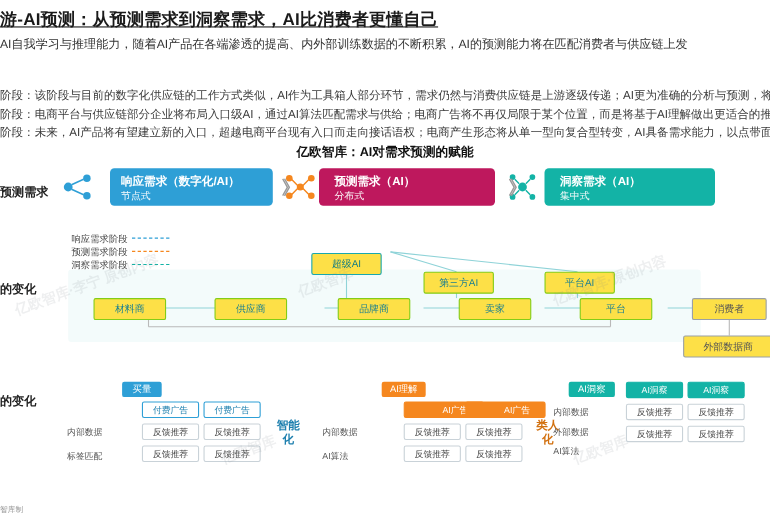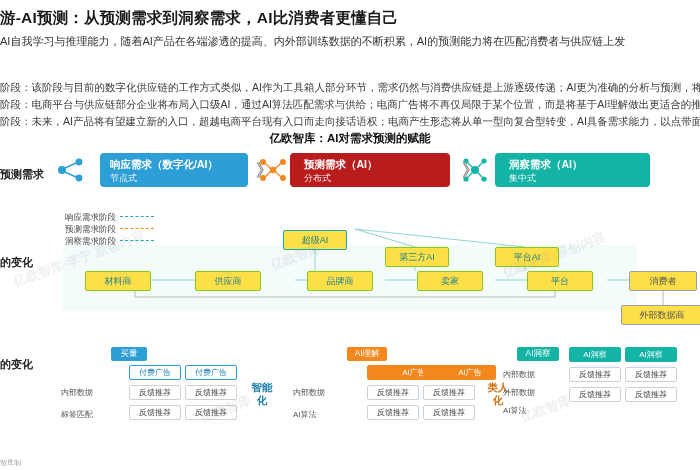--- a/index.html
+++ b/index.html
@@ -1,20 +1,20 @@
 <!DOCTYPE html>
 <html><head>
 <meta charset="utf-8">
 <style>
   html,body{margin:0;padding:0;}
   body{width:700px;height:470px;overflow:hidden;background:#ffffff;font-family:"Liberation Sans","DejaVu Sans",sans-serif;color:#222;}
   .page{position:relative;width:700px;height:470px;}
 
   
-  .title{position:absolute;left:0;top:8px;width:640px;font-size:15.5px;font-weight:bold;color:#1a1a1a;letter-spacing:.2px;white-space:nowrap;}
+  .title{position:absolute;left:0;top:8px;width:640px;font-size:15.5px;font-weight:bold;color:#1a1a1a;letter-spacing:.2px;white-space:nowrap;text-decoration:underline;}
   .logo{position:absolute;right:8px;top:6px;width:60px;height:26px;}
   .logo .mark{position:absolute;left:0;top:2px;width:20px;height:20px;}
   .logo .txt{position:absolute;left:22px;top:1px;font-size:9px;line-height:11px;color:#f59b1e;font-weight:bold;}
 
   .para{position:absolute;left:0;font-size:11px;line-height:15px;color:#333;white-space:nowrap;}
   .p1{top:34px;}
   .p2{top:58px;}
   .p3{top:80px;font-size:10.5px;color:#3a3a3a;}
   .p4{top:97px;font-size:10.5px;color:#3a3a3a;}
   .p5{top:114px;font-size:10.5px;color:#3a3a3a;}
@@ -28,21 +28,21 @@
   .rl1{top:36px;}
   .rl2{top:124px;}
   .rl3{top:226px;}
   .foot{position:absolute;left:0;top:327px;font-size:7px;color:#999;}
 
   
   .stage{position:absolute;height:34px;border-radius:4px;color:#fff;}
   .stage .s1{position:absolute;left:40px;top:5px;font-size:10.5px;font-weight:bold;white-space:nowrap;}
   .stage .s2{position:absolute;left:40px;top:19px;font-size:9px;white-space:nowrap;opacity:.95;}
   .st-a{left:100px;top:22px;width:148px;background:#2e9fd6;}
-  .st-b{left:290px;top:22px;width:160px;background:#b91c1c;}
+  .st-b{left:290px;top:22px;width:160px;background:#be185d;}
   .st-c{left:495px;top:22px;width:155px;background:#13b3a6;}
 
   .node-ic{position:absolute;top:24px;width:30px;height:30px;}
   .ic-a{left:56px;}
   .ic-b{left:258px;}
   .ic-c{left:460px;}
 
   .chev{position:absolute;top:28px;font-size:17px;font-weight:bold;letter-spacing:-3px;}
   .chev-1{left:256px;color:#9a9a9a;}
   .chev-2{left:462px;color:#9a9a9a;}

